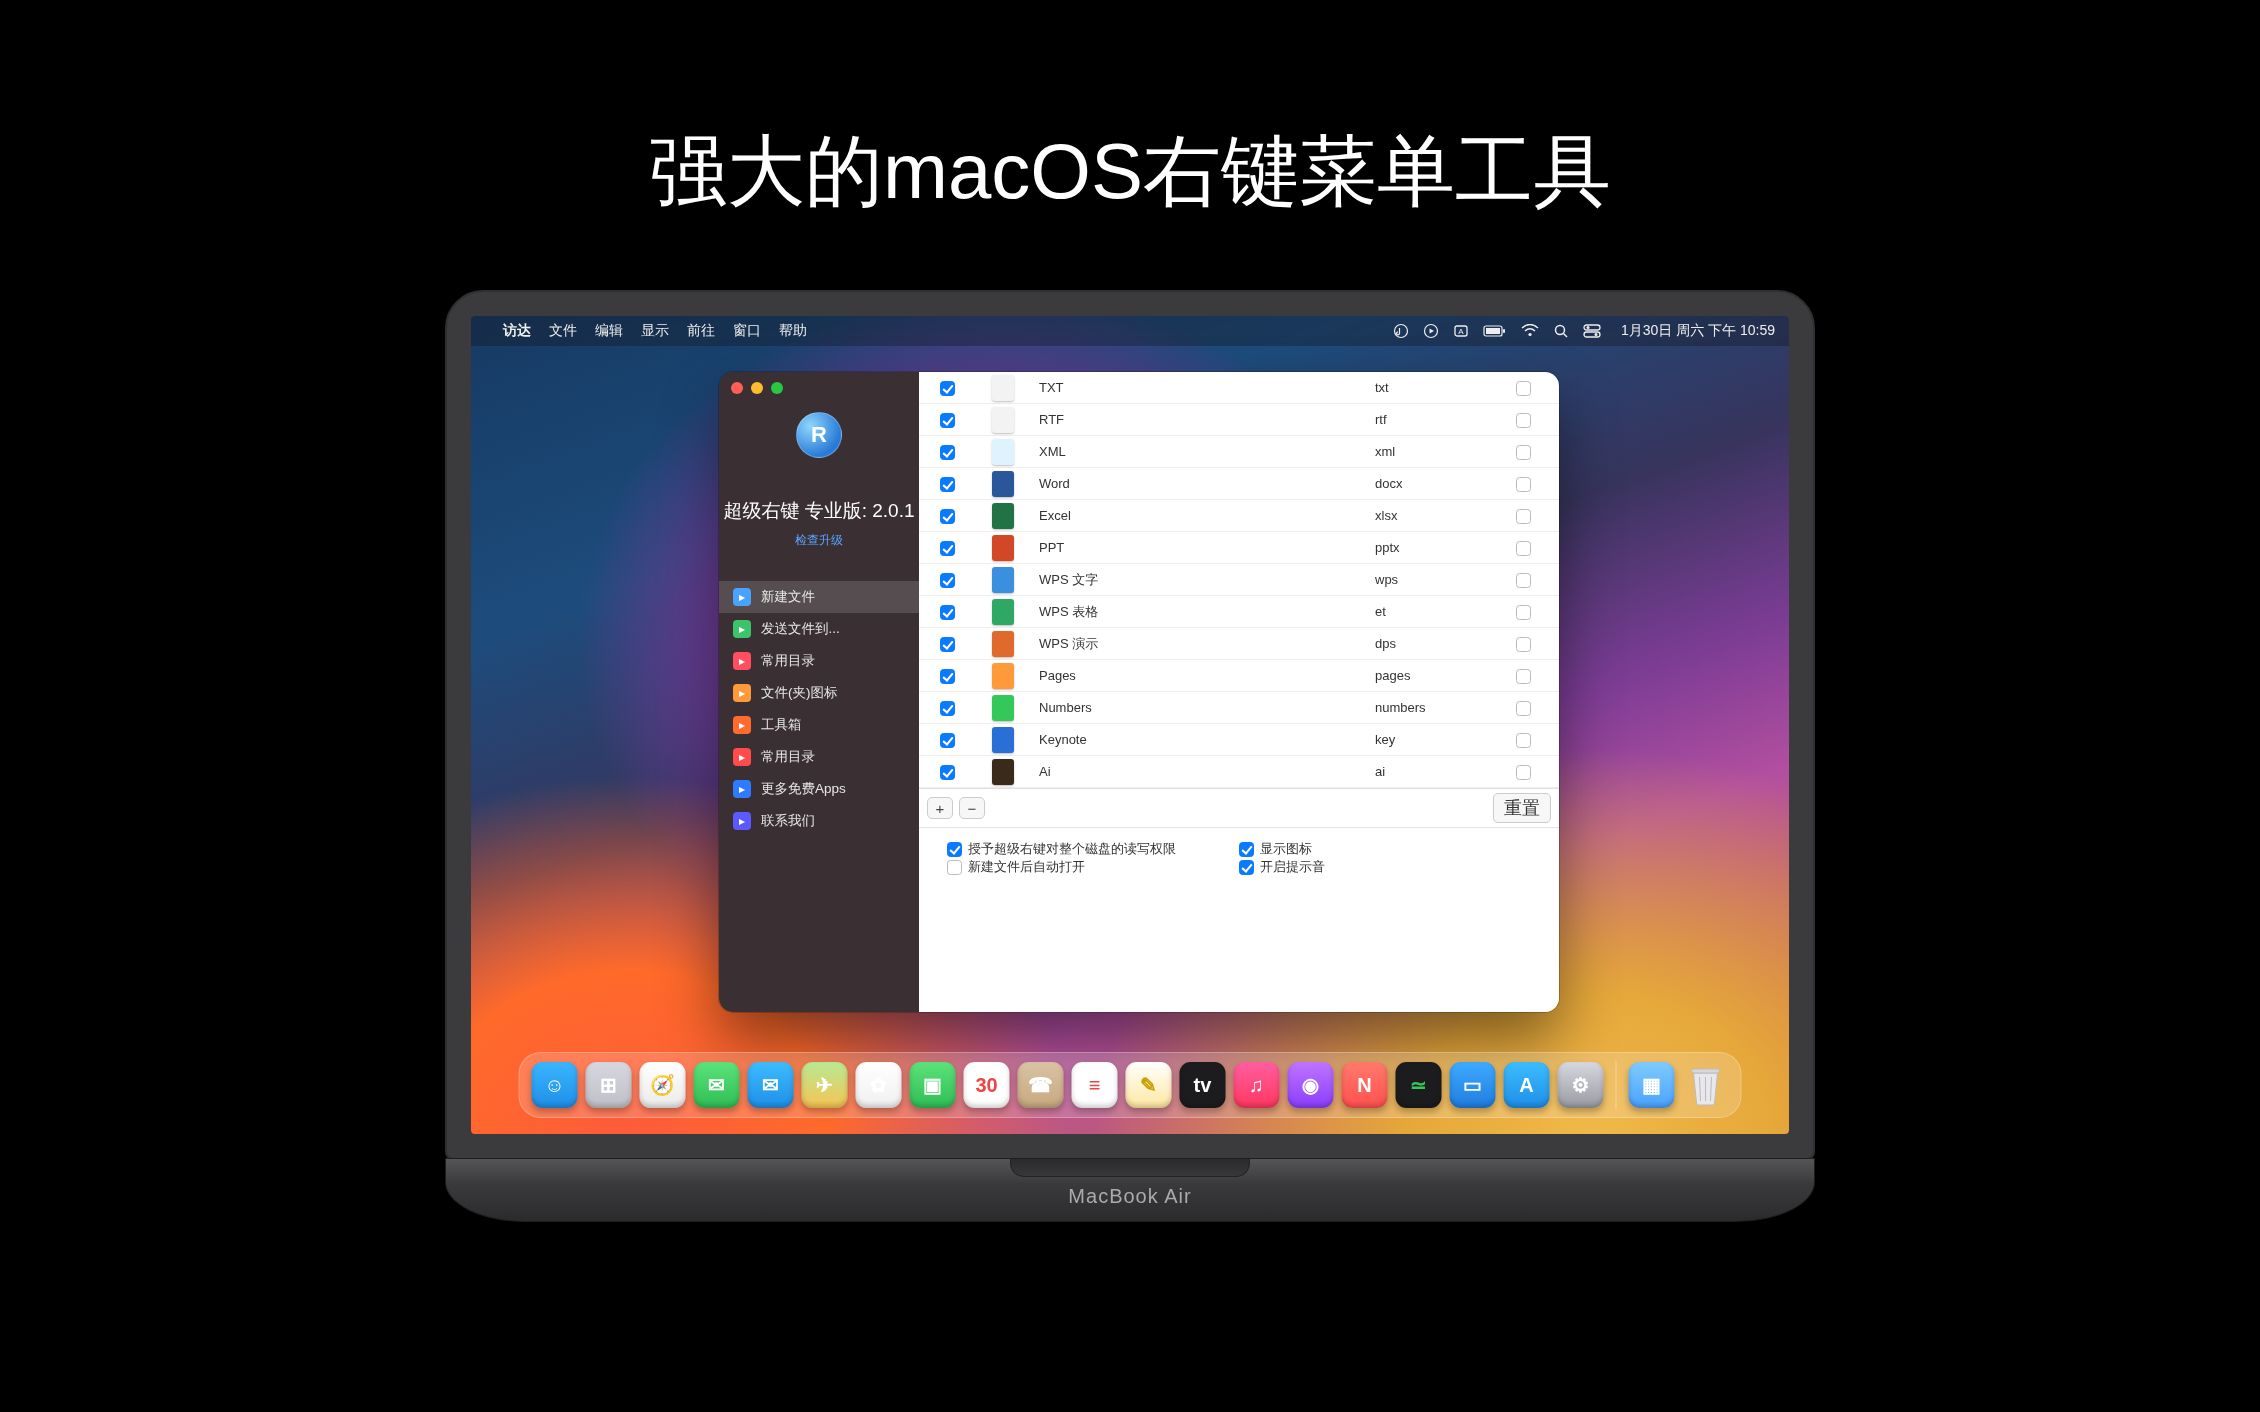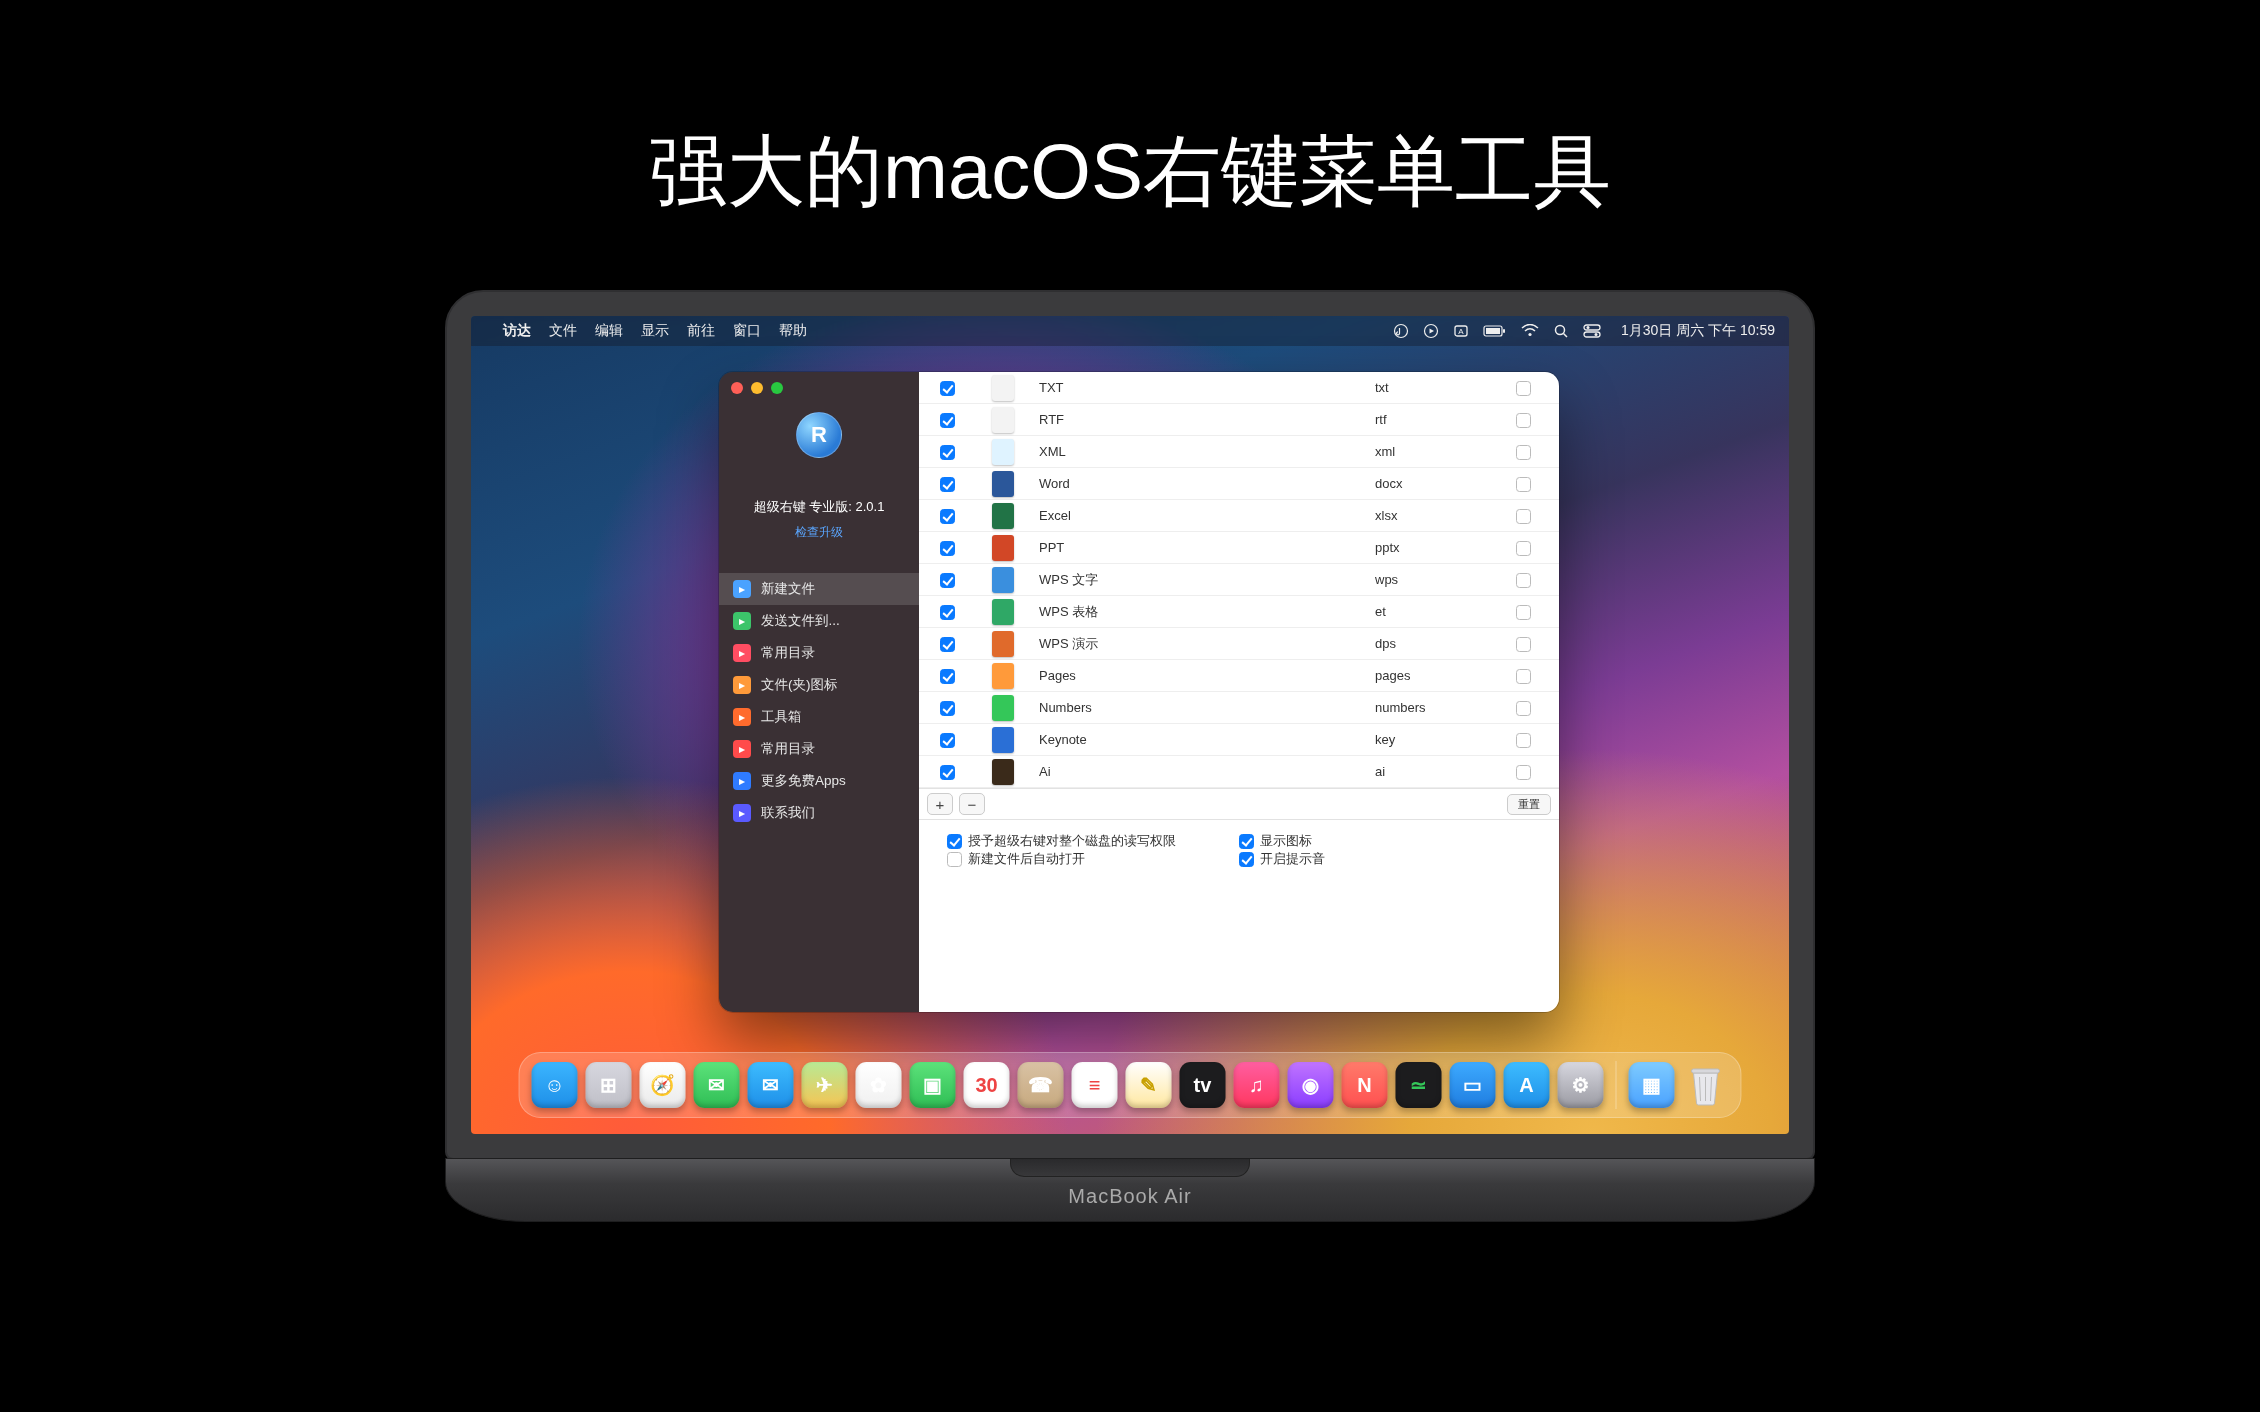--- a/index.html
+++ b/index.html
@@ -109,21 +109,21 @@
 .tl-min   { background: #febc2e; }
 .tl-max   { background: #28c840; }
 .brand { text-align: center; padding: 8px 0 14px; }
 .brand .logo {
   width: 46px; height: 46px; margin: 0 auto 8px;
   border-radius: 50%;
   background: radial-gradient(circle at 30% 30%, #8fd6ff, #2a7bd6 70%);
   border: 1px solid rgba(255,255,255,.25);
   display:flex;align-items:center;justify-content:center;color:#fff;font-weight:700;font-size:22px;
 }
-.brand .title { color: #fff; font-size: 13px; margin-top: 40px; }
+.brand .title { color: #fff; font-size: 19px; margin-top: 40px; }
 .brand .update { color: #5aa6ff; font-size: 12px; margin-top: 8px; cursor: pointer; }
 .nav { margin-top: 18px; display:flex; flex-direction:column; }
 .nav .item {
   display: flex; align-items: center; gap: 10px;
   padding: 7px 14px; font-size: 13.5px; color: #e6e6e6;
   cursor: pointer;
 }
 .nav .item.active { background: rgba(255,255,255,.14); }
 .nav .ico { width: 18px; height: 18px; border-radius: 4px; display:flex;align-items:center;justify-content:center;font-size:12px;color:#fff; }
 
@@ -156,21 +156,21 @@
   content:""; position:absolute; left:4px; top:1px; width:4px; height:8px;
   border:2px solid #fff; border-top:none; border-left:none; transform:rotate(40deg);
 }
 .ficon { width:22px; height:26px; border-radius:3px; box-shadow:0 1px 2px rgba(0,0,0,.25); }
 .actbar { display:flex; align-items:center; padding:4px 8px; border-top:1px solid #e2e2e2; border-bottom:1px solid #e2e2e2; gap:6px; }
 .actbar .sqbtn {
   width:26px; height:22px; border:1px solid #ccc; border-radius:5px; background:#f7f7f7;
   display:flex;align-items:center;justify-content:center;font-size:15px;color:#444;cursor:pointer;
 }
 .actbar .reset {
-  margin-left:auto; padding:2px 10px; border:1px solid #ccc; border-radius:5px; background:#f7f7f7; font-size:11px; cursor:pointer;
+  margin-left:auto; padding:2px 10px; border:1px solid #ccc; border-radius:5px; background:#f7f7f7; font-size:18px; cursor:pointer;
 }
 .opts {
   padding: 12px 28px 18px;
   display:grid; grid-template-columns: 1fr 1fr; row-gap:0;
   font-size:13px;
 }
 .opts label { display:flex; align-items:center; gap:6px; }
 </style>
 </head>
 <body>

